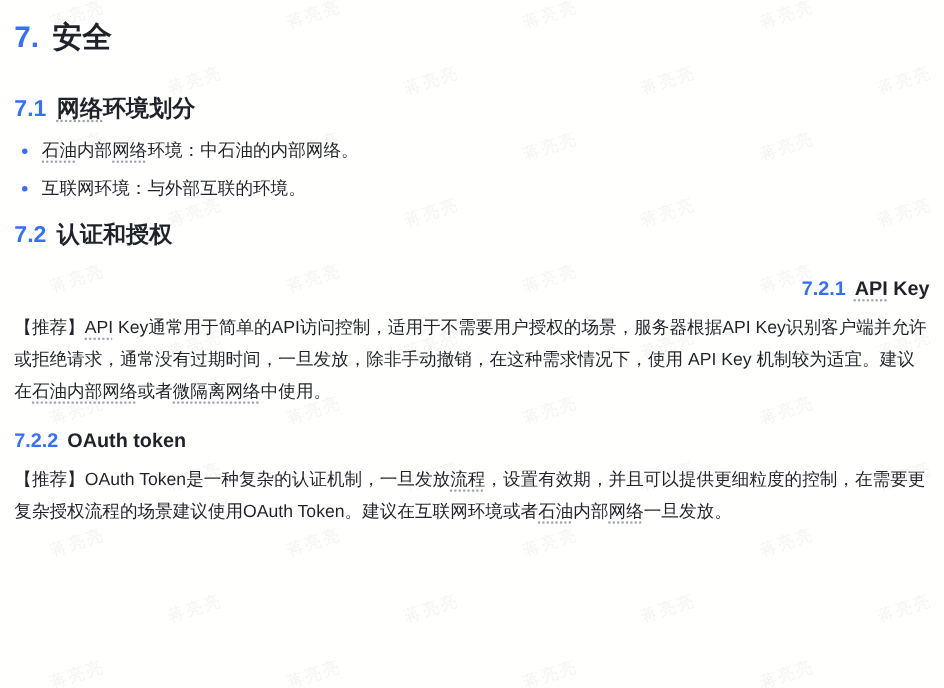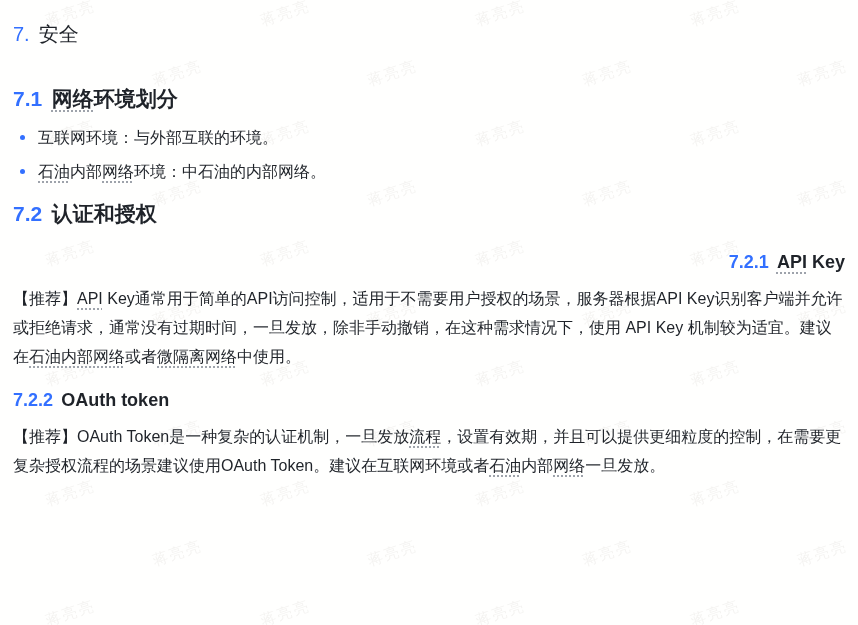--- a/index.html
+++ b/index.html
@@ -10,21 +10,21 @@
   }
   .page{position:relative;width:858px;height:625px;overflow:hidden;background:#fffffe;}
   #wm-layer{position:absolute;inset:0;z-index:0;pointer-events:none;}
   .wm{
     position:absolute;white-space:nowrap;
     font-size:15px;letter-spacing:2px;color:rgba(95,82,55,0.065);
     transform:rotate(-18deg);user-select:none;
   }
   .content{position:relative;z-index:1;padding:0 13px;}
   h1,h2,h3,p,ul{margin:0;padding:0;}
-  h1{font-size:20px;font-weight:400;line-height:38px;margin-top:15px;}
+  h1{font-size:27px;font-weight:700;line-height:38px;margin-top:15px;}
   h2{font-size:21px;font-weight:700;line-height:30px;}
   h3{font-size:18px;font-weight:700;line-height:25px;}
   .num{color:#3370ff;margin-right:0.45em;}
   .body{font-size:16px;line-height:29px;}
   .h2-71{margin-top:31px;}
   .p-71{margin-top:6px;}
   ul{list-style:none;margin-top:9px;}
   li{position:relative;padding-left:25px;font-size:16px;line-height:29px;margin-bottom:5px;}
   li::before{
     content:"";position:absolute;left:7px;top:12px;width:5px;height:5px;
@@ -100,22 +100,22 @@
     <h1>
       <span class="num">7.</span><span>安全</span>
     </h1>
 
     <h2 class="h2-71">
       <span class="num">7.1</span><span><span class="spell">网络</span><span>环境划分</span></span>
     </h2>
 
 
     <ul>
+      <li><span><span class="spell">石油</span><span>内部</span><span class="spell">网络</span><span>环境：中石油的内部网络。</span></span></li>
       <li><span><span>互联网环境：与外部互联的环境。</span></span></li>
-      <li><span><span class="spell">石油</span><span>内部</span><span class="spell">网络</span><span>环境：中石油的内部网络。</span></span></li>
     </ul>
 
     <h2 class="h2-72">
       <span class="num">7.2</span><span><span>认证和授权</span></span>
     </h2>
 
 
     <h3 class="h3-721">
       <span class="num">7.2.1</span><span><span class="spell">API</span><span> Key</span></span>
     </h3>

